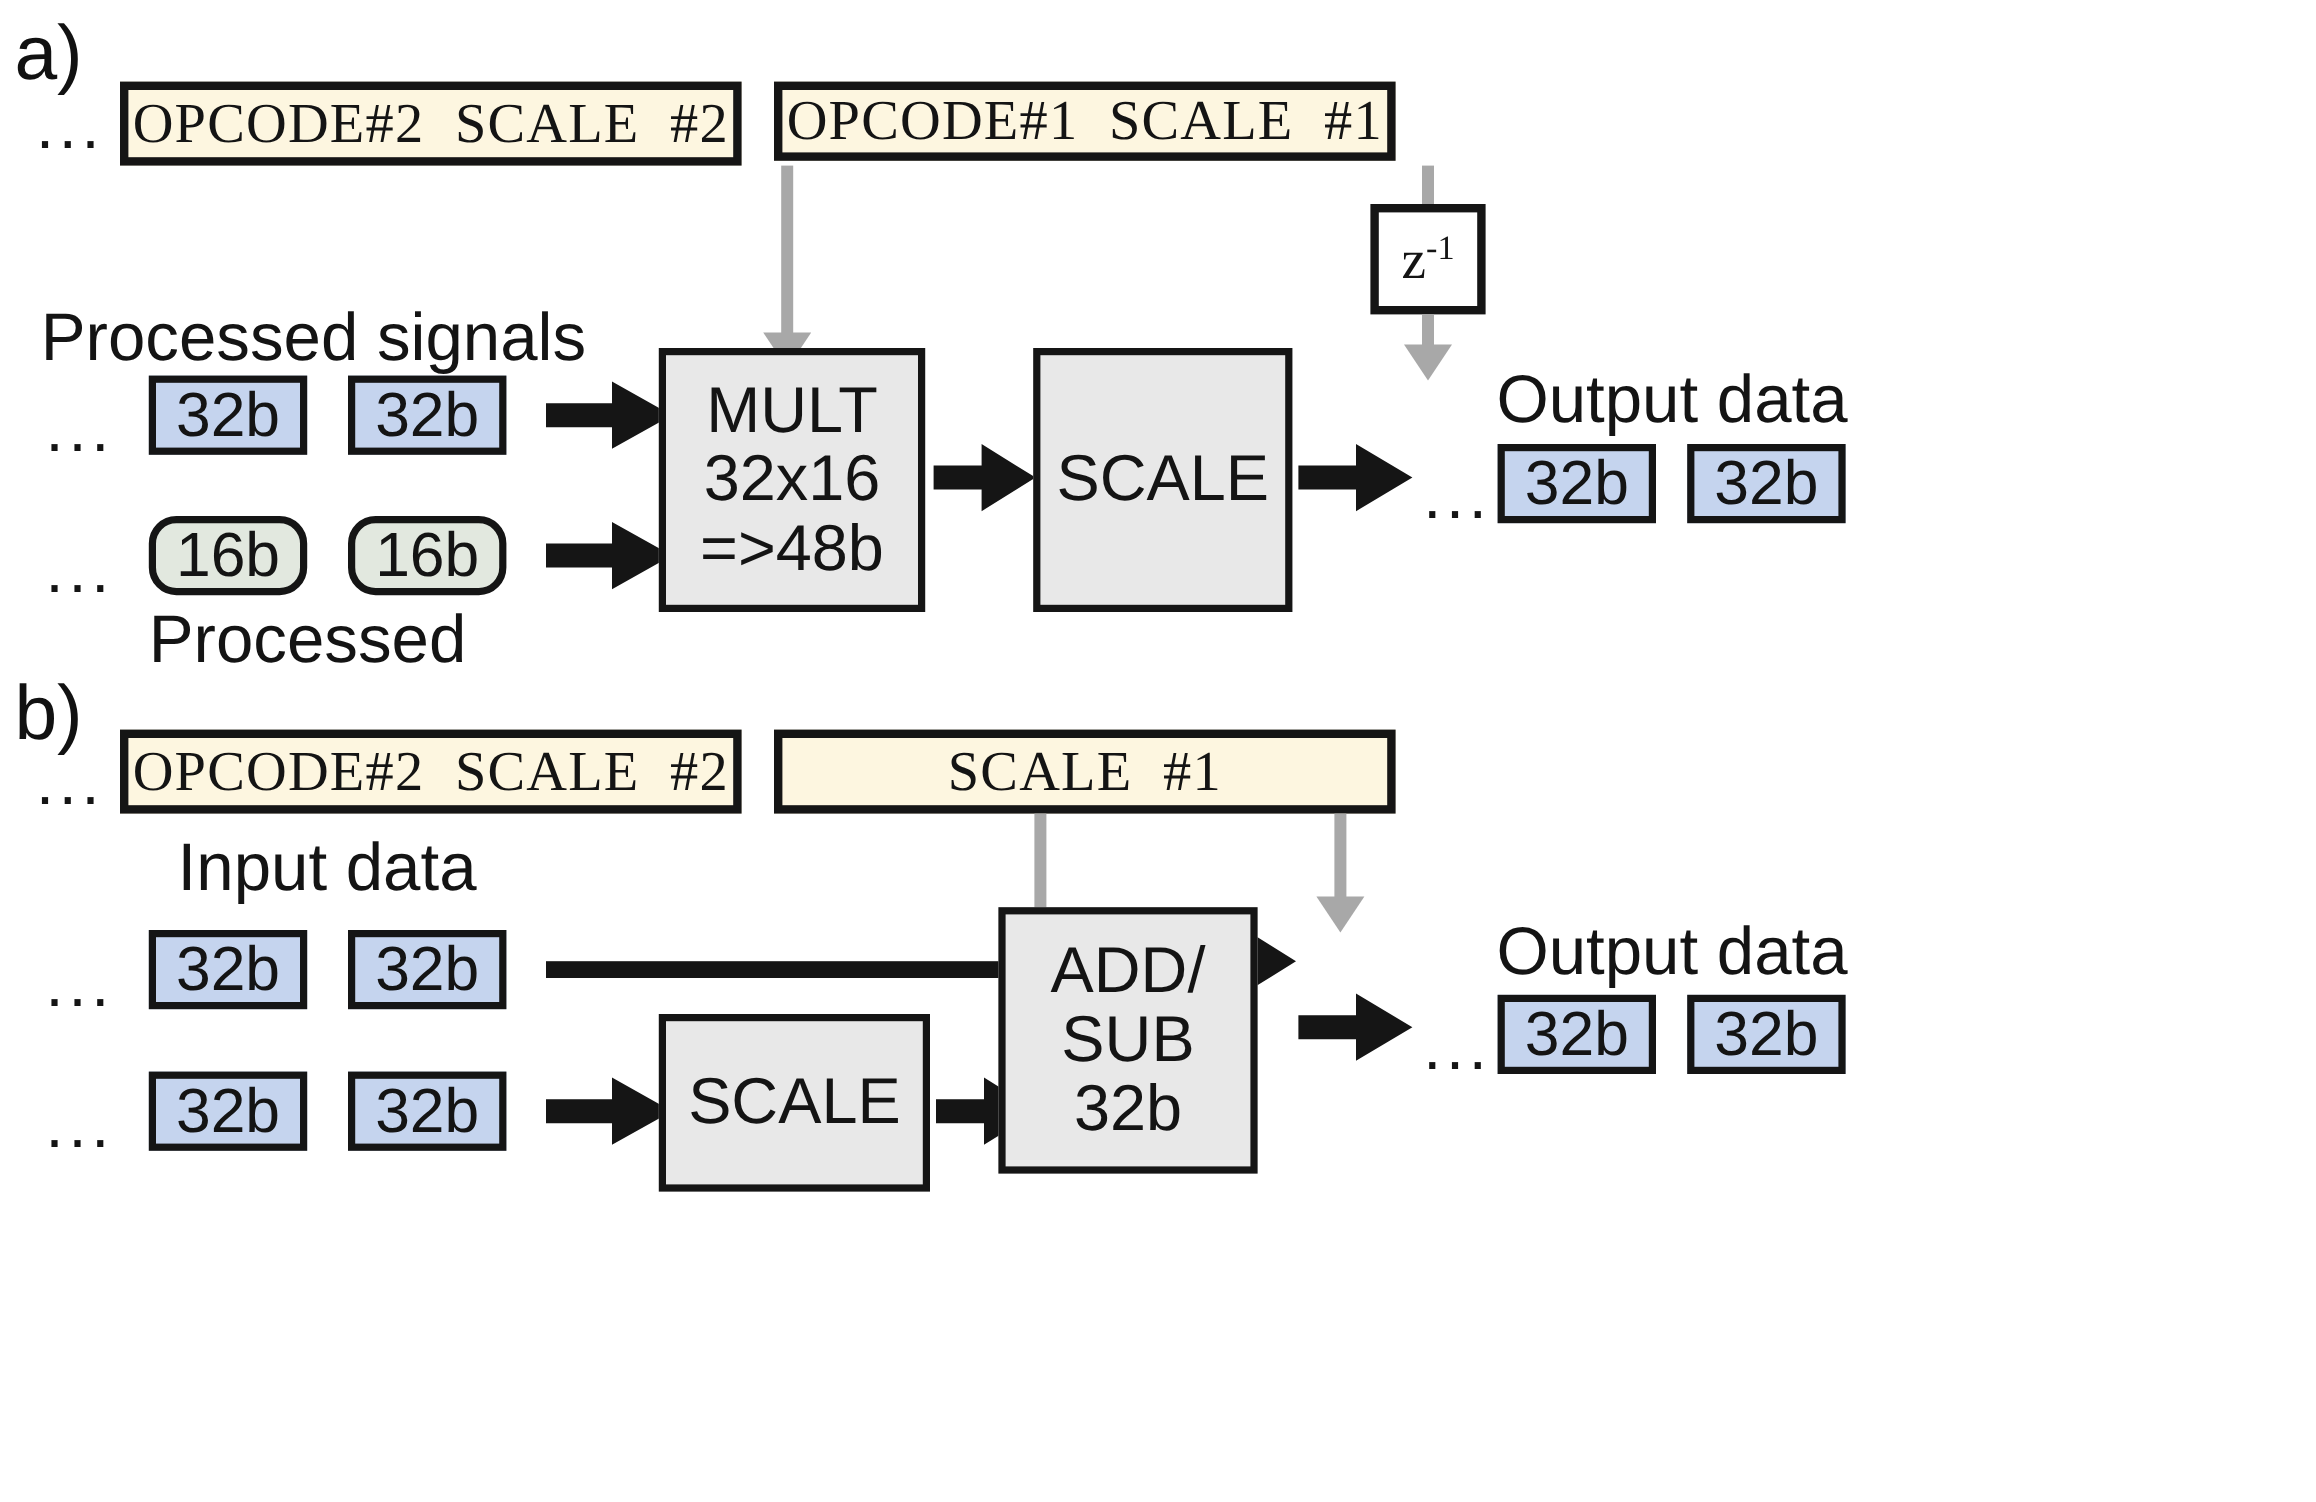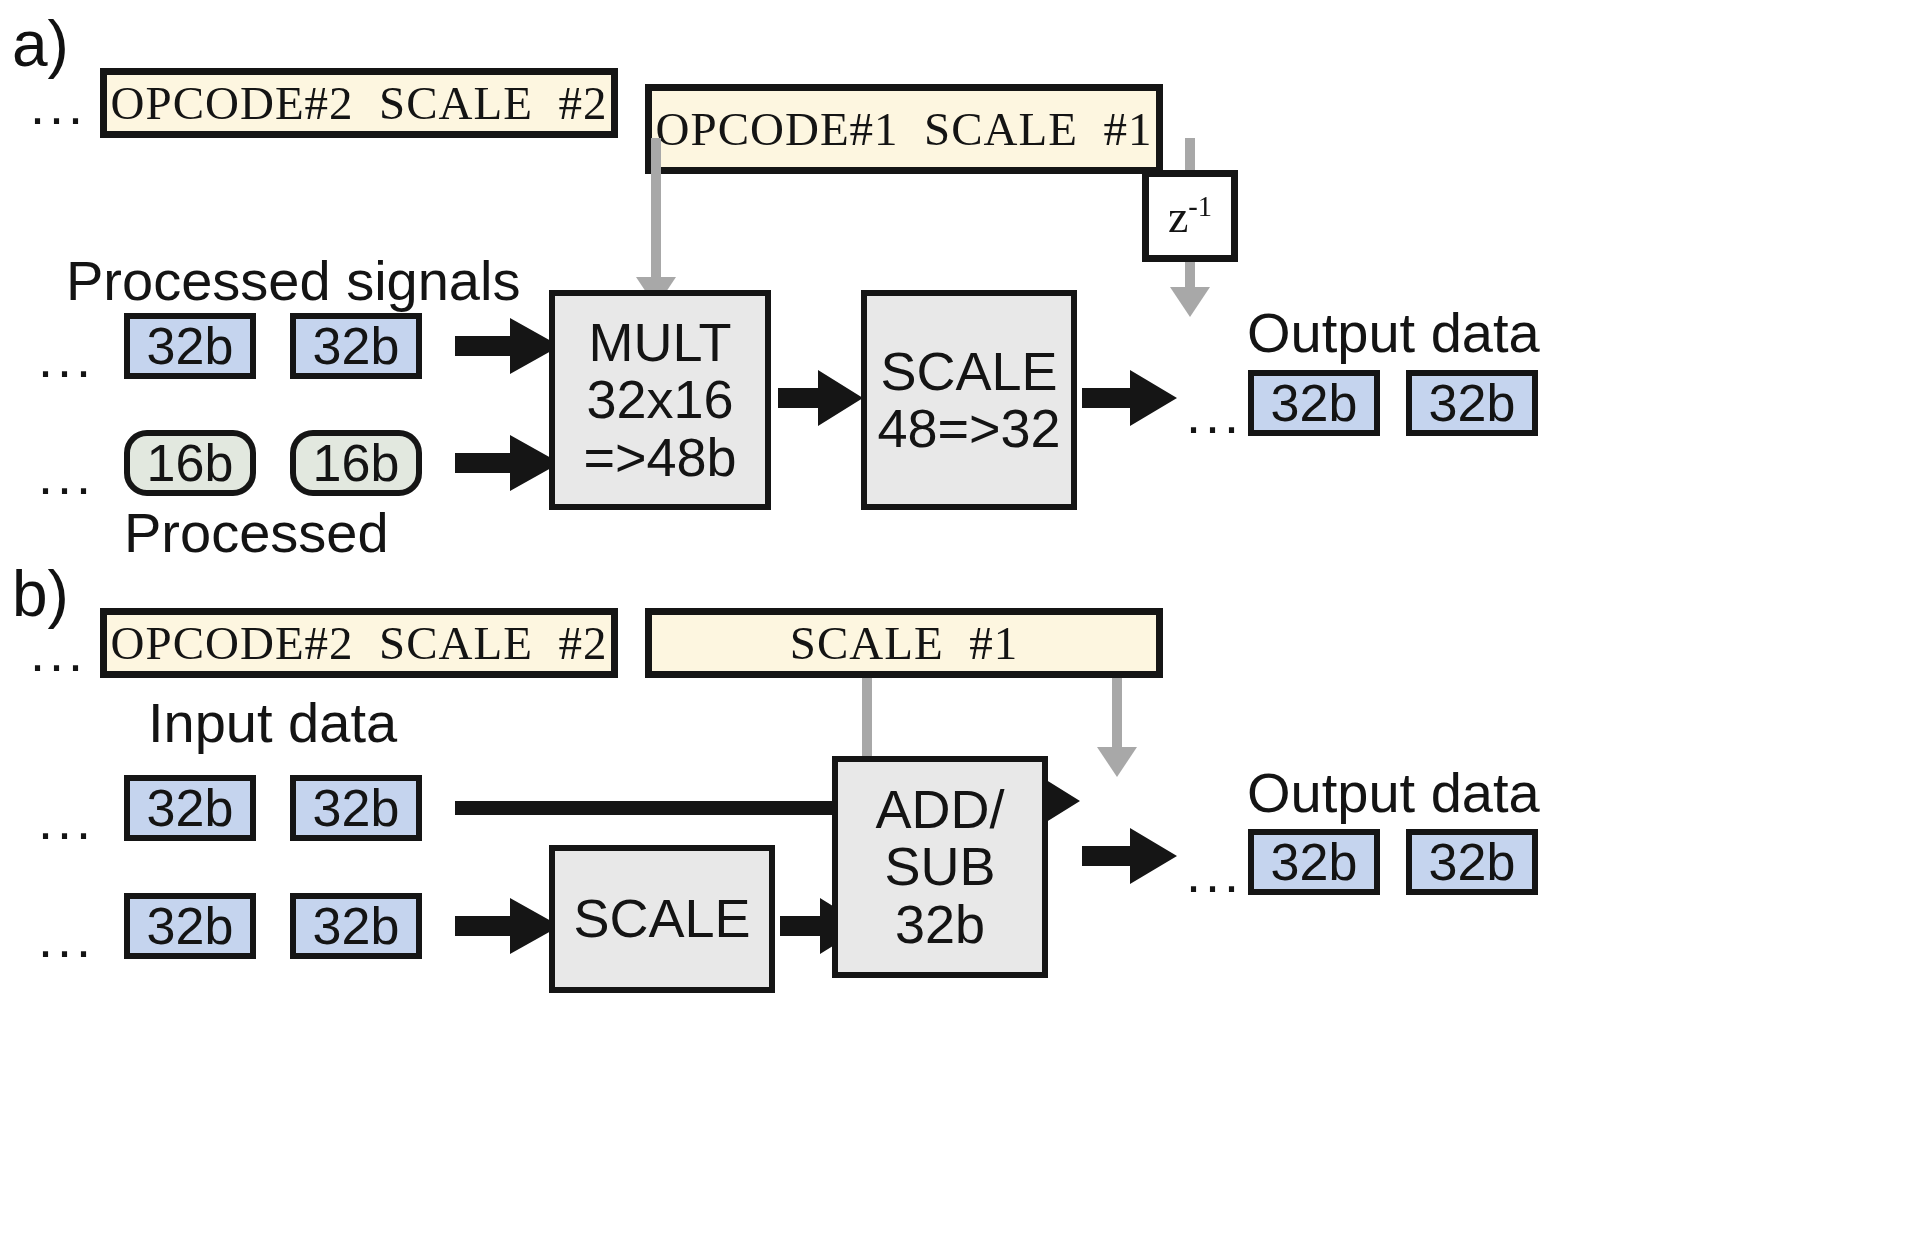--- a/index.html
+++ b/index.html
@@ -60,37 +60,37 @@
 <body>
 
 <div class="abs panel-letter" style="left:12px;top:12px;">a)</div>
 
 <div class="abs ellip" style="left:30px;top:95px;">...</div>
 
 <div class="abs instr" style="left:100px;top:68px;width:518px;height:70px;">
   <div class="instr-cell" style="width:100%;">OPCODE#2  SCALE  #2</div>
 </div>
 
-<div class="abs instr" style="left:645px;top:84px;width:518px;height:90px;">
+<div class="abs instr" style="left:645px;top:68px;width:518px;height:66px;">
   <div class="instr-cell" style="width:100%;">OPCODE#1  SCALE  #1</div>
 </div>
 
 <div class="abs ctrl-line" style="left:651px;top:138px;height:142px;"></div>
 <div class="abs ctrl-head" style="left:636px;top:277px;"></div>
 
 <div class="abs ctrl-line" style="left:1185px;top:138px;height:72px;"></div>
 
 <div class="abs zbox" style="left:1142px;top:170px;width:96px;height:92px;">
   <span><span>z</span><sup>-1</sup></span>
 </div>
 
 <div class="abs ctrl-line" style="left:1185px;top:262px;height:28px;"></div>
 <div class="abs ctrl-head" style="left:1170px;top:287px;"></div>
 
-<div class="abs lbl" style="left:34px;top:248px;margin-left:32px;">Processed signals</div>
+<div class="abs lbl" style="left:34px;top:248px;">Processed signals</div>
 
 <div class="abs ellip" style="left:38px;top:348px;">...</div>
 <div class="abs word blue" style="left:124px;top:313px;width:132px;height:66px;">32b</div>
 <div class="abs word blue" style="left:290px;top:313px;width:132px;height:66px;">32b</div>
 
 <svg class="abs arrow" style="left:455px;top:306px;" width="110" height="80">
   <path d="M0,30 L55,30 L55,12 L105,40 L55,68 L55,50 L0,50 Z" fill="#151515"></path>
 </svg>
 
 <div class="abs ellip" style="left:38px;top:465px;">...</div>
@@ -108,21 +108,20 @@
   <span class="ln">32x16</span>
   <span class="ln">=&gt;48b</span>
 </div>
 
 <svg class="abs arrow" style="left:778px;top:358px;" width="90" height="80">
   <path d="M0,30 L40,30 L40,12 L85,40 L40,68 L40,50 L0,50 Z" fill="#151515"></path>
 </svg>
 
 <div class="abs unit" style="left:861px;top:290px;width:216px;height:220px;">
   <span class="ln">SCALE</span>
-  <span class="ln">48=&gt;32</span>
 </div>
 
 <svg class="abs arrow" style="left:1082px;top:358px;" width="100" height="80">
   <path d="M0,30 L48,30 L48,12 L95,40 L48,68 L48,50 L0,50 Z" fill="#151515"></path>
 </svg>
 
 <div class="abs lbl" style="left:1247px;top:300px;">Output data</div>
 <div class="abs ellip" style="left:1186px;top:404px;">...</div>
 <div class="abs word blue" style="left:1248px;top:370px;width:132px;height:66px;">32b</div>
 <div class="abs word blue" style="left:1406px;top:370px;width:132px;height:66px;">32b</div>

